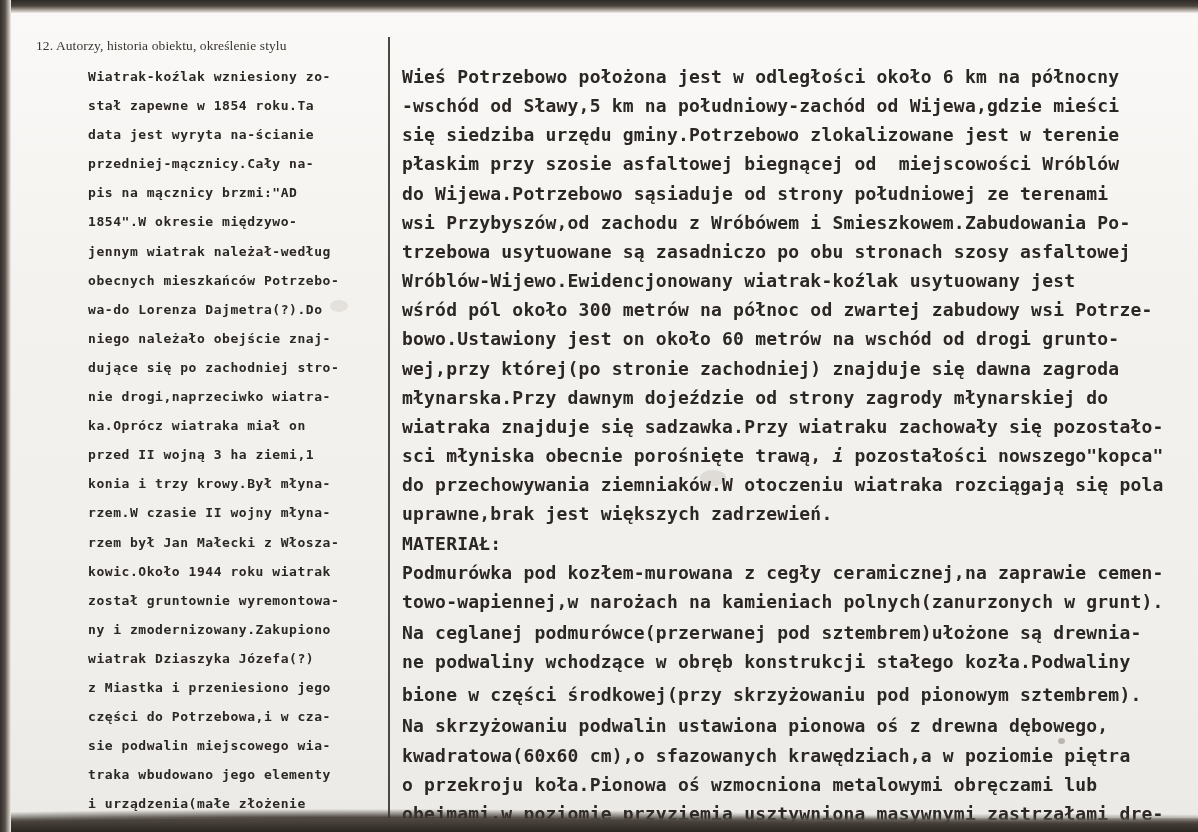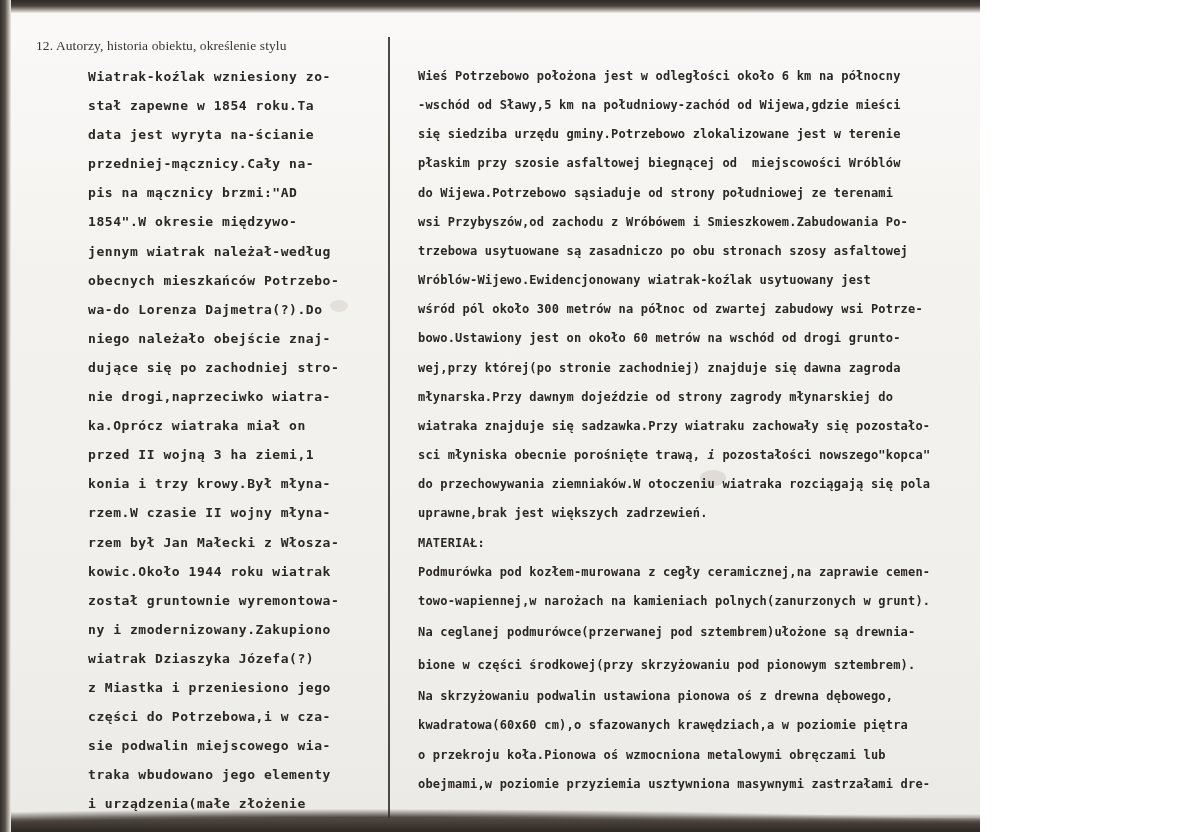--- a/index.html
+++ b/index.html
@@ -2,21 +2,21 @@
 <html><head>
 <meta charset="utf-8">
 <style>
   html, body {
     margin: 0;
     padding: 0;
     background: #ffffff;
   }
   .page {
     position: relative;
-    width: 980px;
+    width: 1198px;
     height: 832px;
     background: #f3f1ee;
     overflow: hidden;
     font-family: "DejaVu Sans Mono", monospace;
   }
 
   
   .edge-top {
     position: absolute;
     left: 0; top: 0;
@@ -98,24 +98,23 @@
     color: #2b2724;
     white-space: pre;
     font-weight: 600;
   }
   #col-left .tline {
     font-size: 13px;
     line-height: 29.1px;
     letter-spacing: 0.55px;
   }
   #col-right .tline {
-    font-size: 12px;
+    font-size: 18px;
     line-height: 29.15px;
     letter-spacing: 0.2px;
-    margin-left: 16px;
   }
   .uline {
     text-underline-offset: 3px;
     text-decoration-thickness: 1.3px;
   }
   .ital {
     font-style: italic;
   }
   
   .gap-sm { margin-top: 2px; }
@@ -189,20 +188,21 @@
       <div class="tline">wej,przy której(po stronie zachodniej) znajduje się dawna zagroda</div>
       <div class="tline">młynarska.Przy dawnym dojeździe od strony zagrody młynarskiej do</div>
       <div class="tline">wiatraka znajduje się sadzawka.Przy wiatraku zachowały się pozostało-</div>
       <div class="tline">sci młyniska obecnie porośnięte trawą, <span class="ital">i</span> pozostałości nowszego"kopca"</div>
       <div class="tline">do przechowywania ziemniaków.W otoczeniu wiatraka rozciągają się pola</div>
       <div class="tline">uprawne,brak jest większych zadrzewień.</div>
       <div class="tline"><span class="uline">MATERIAŁ:</span></div>
       <div class="tline">Podmurówka pod kozłem-murowana z cegły ceramicznej,na zaprawie cemen-</div>
       <div class="tline">towo-wapiennej,w narożach na kamieniach polnych(zanurzonych w grunt).</div>
       <div class="tline gap-sm">Na ceglanej podmurówce(przerwanej pod sztembrem)ułożone są drewnia-</div>
+      <div class="tline">ne podwaliny wchodzące w obręb konstrukcji stałego kozła.Podwaliny</div>
       <div class="tline gap-md">bione w części środkowej(przy skrzyżowaniu pod pionowym sztembrem).</div>
       <div class="tline gap-sm">Na skrzyżowaniu podwalin ustawiona pionowa oś z drewna dębowego,</div>
       <div class="tline">kwadratowa(60x60 cm),o sfazowanych krawędziach,a w poziomie piętra</div>
       <div class="tline">o przekroju koła.Pionowa oś wzmocniona metalowymi obręczami lub</div>
       <div class="tline">obejmami,w poziomie przyziemia usztywniona masywnymi zastrzałami dre-</div>
     </div>
 
   <div class="edge-bottom"></div>
   <div class="edge-bottom-strip"></div>
   <div class="edge-top"></div>

